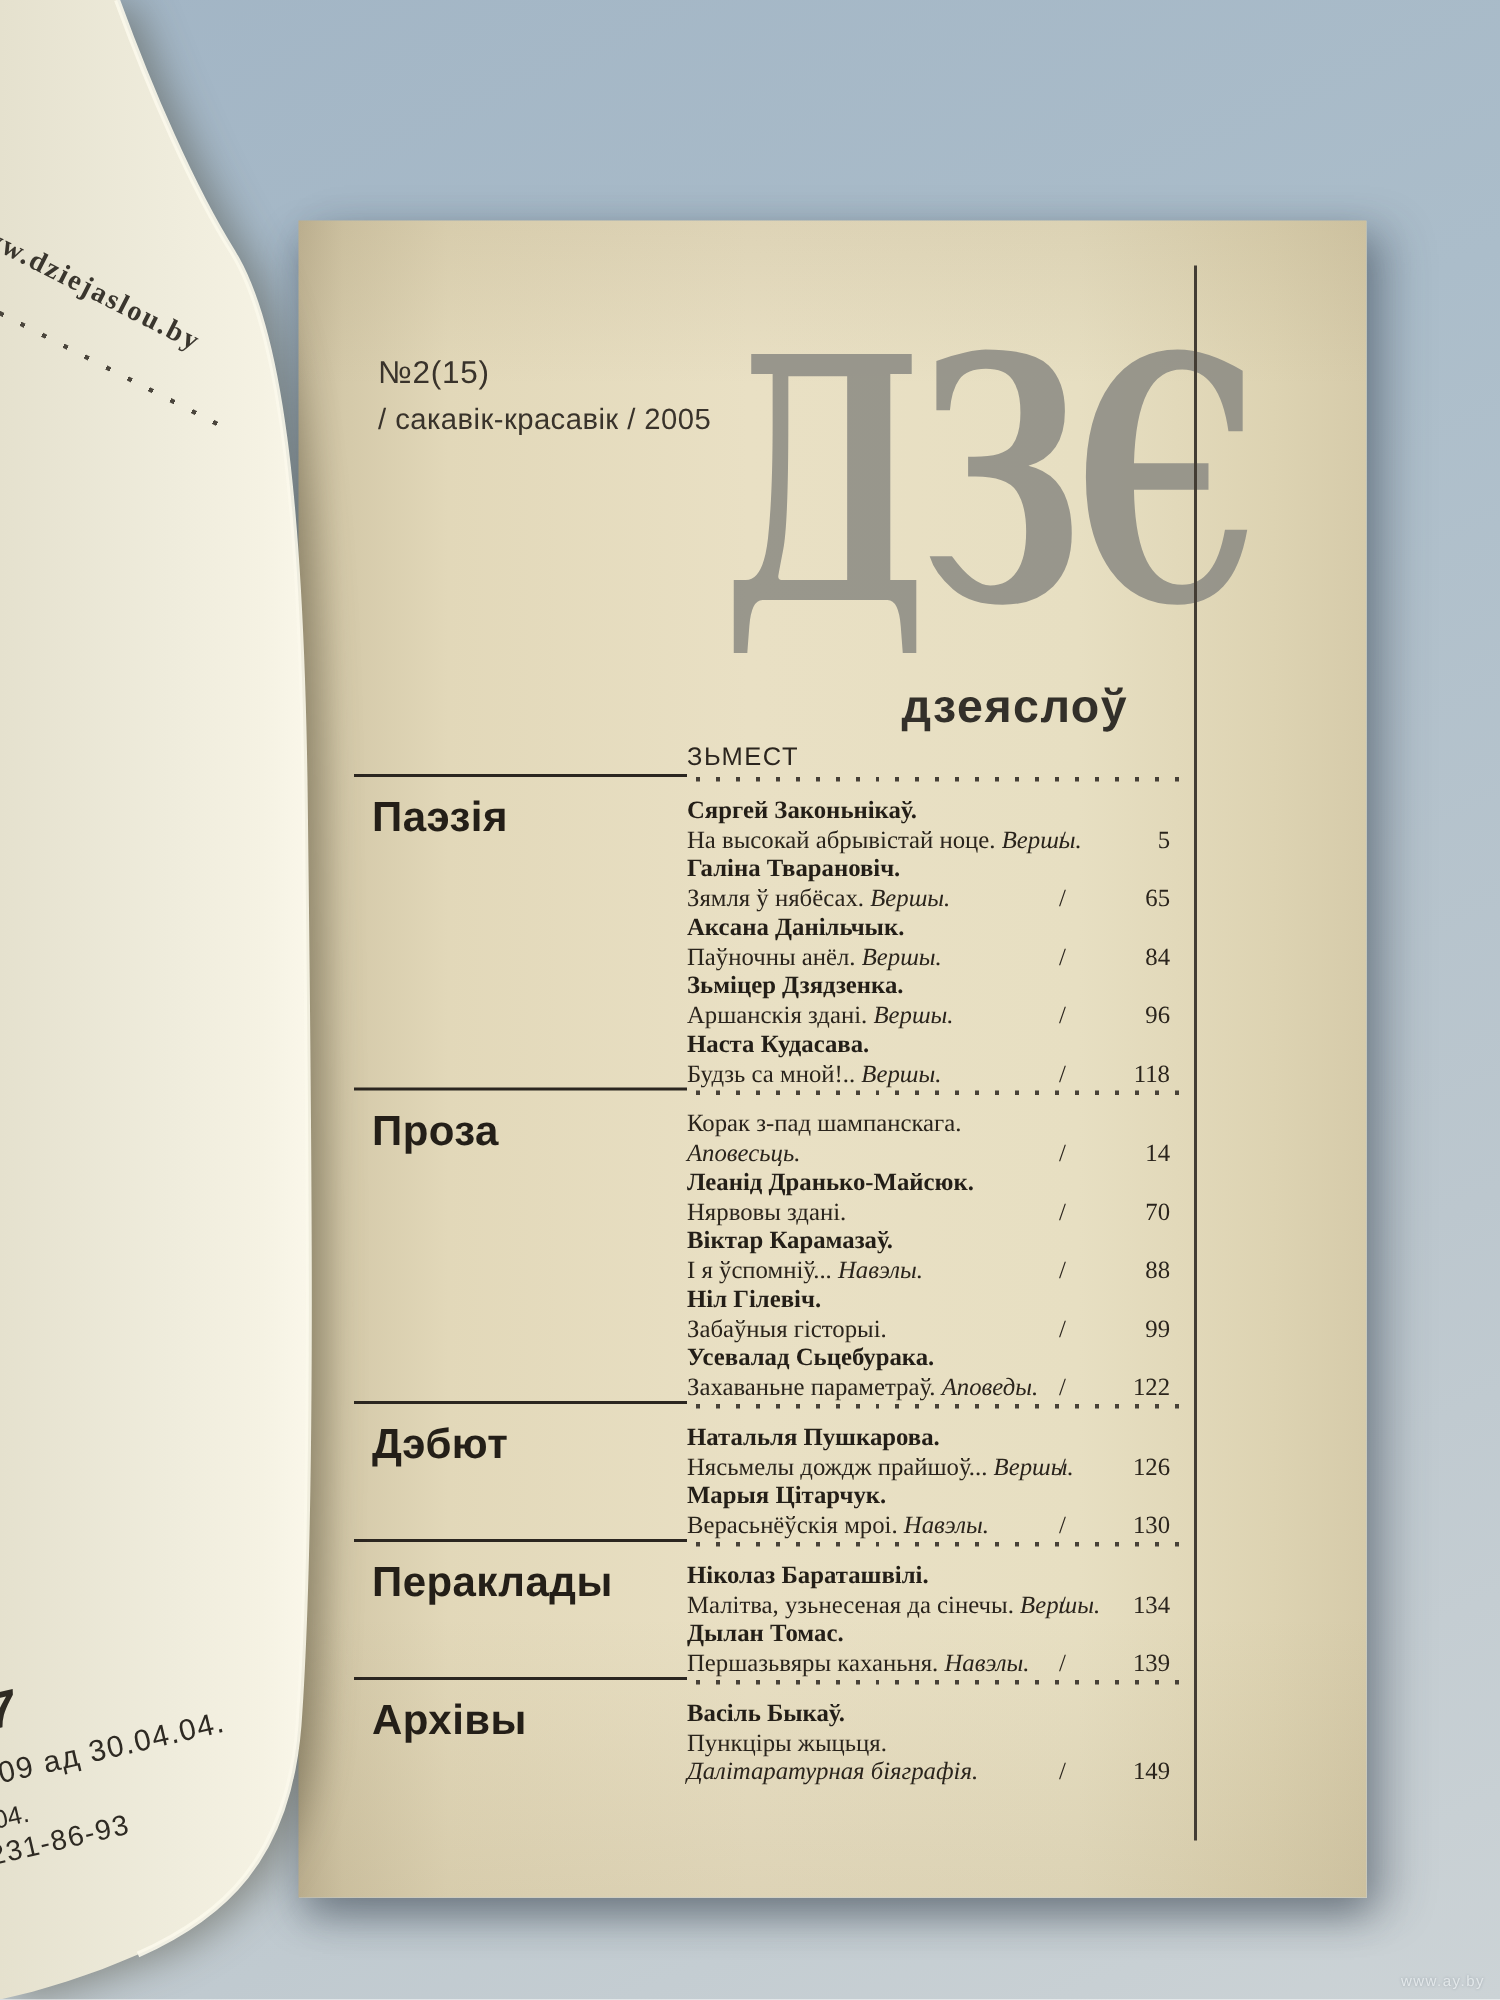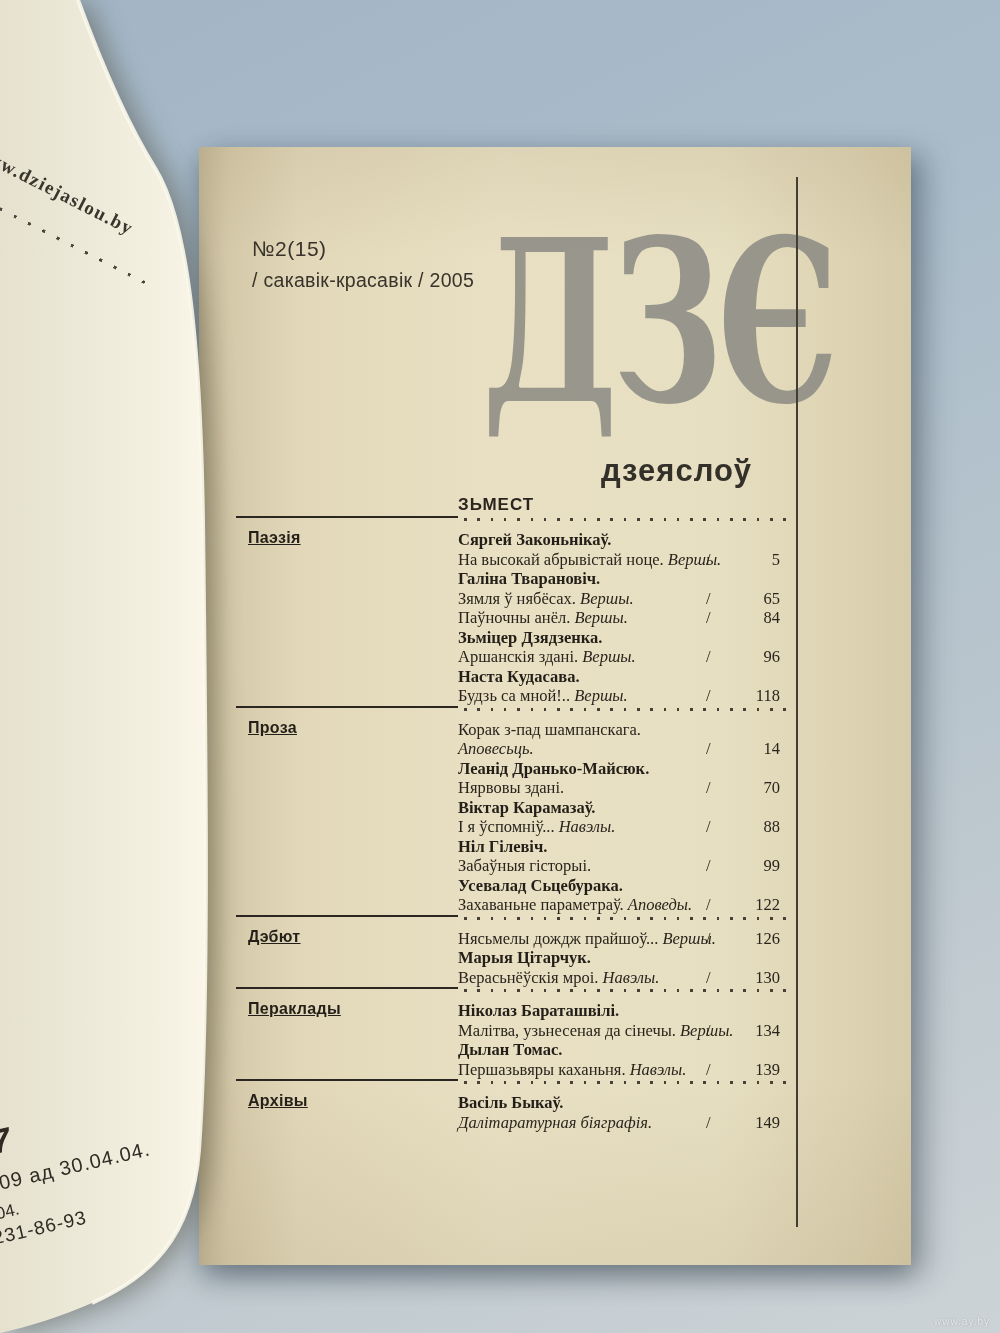--- a/index.html
+++ b/index.html
@@ -18,28 +18,28 @@
   }
   .issue-no{position:absolute;left:53px;top:90px;font-size:21px;letter-spacing:.5px;color:#39332b;}
   .issue-date{position:absolute;left:53px;top:122px;font-size:19.5px;letter-spacing:.3px;color:#39332b;text-align:center;}
   .logo-big{
     position:absolute;left:283px;top:63px;font-family:"DejaVu Serif",serif;font-weight:bold;
     font-size:225px;line-height:1;letter-spacing:-8px;color:#8e8d85;opacity:.88;
     transform:scaleX(.68);transform-origin:left top;white-space:nowrap;
   }
   .logo-word{position:absolute;left:402px;top:264px;font-size:31px;font-weight:bold;letter-spacing:1px;color:#33302a;margin-top:42px;}
   .v-rule{position:absolute;left:597px;top:30px;width:2px;height:1050px;background:#433d34;}
-  .toc-heading{position:absolute;left:259px;top:348px;font-size:17px;font-weight:bold;letter-spacing:1px;color:#2b251e;}
+  .toc-heading{position:absolute;left:259px;top:348px;font-size:17px;font-weight:normal;letter-spacing:1px;color:#2b251e;}
   .toc{position:absolute;left:37px;top:369px;width:558px;color:#2a241c;}
   .section{position:relative;}
   .sep{position:relative;height:2px;margin-bottom:12px;}
   .sep-solid{position:absolute;left:0;top:0;width:222px;height:2px;background:#2b2620;}
   .sep-dots{position:absolute;left:228px;right:2px;top:2px;height:3px;
     background:repeating-linear-gradient(90deg,#464037 0 2.6px,transparent 2.6px 13.3px);}
-  .label{position:absolute;left:12px;top:13px;font-size:16px;font-weight:bold;letter-spacing:.3px;color:#241f18;text-decoration:underline;}
+  .label{position:absolute;left:12px;top:13px;font-size:28px;font-weight:bold;letter-spacing:.3px;color:#241f18;}
   .entries{margin-left:222px;width:336px;font-family:"Liberation Serif",serif;font-size:16.5px;line-height:19.5px;}
   .author{font-weight:bold;color:#231e17;white-space:nowrap;}
   .tline{position:relative;white-space:nowrap;}
   .tline .it{font-style:italic;}
   .pg{position:absolute;right:14px;top:0;width:74px;display:flex;justify-content:space-between;}
   
   .left-page-svg{position:absolute;left:0;top:0;z-index:3;filter:drop-shadow(9px 3px 13px rgba(55,50,30,.40));}
   .dz-url{
     position:absolute;left:-20px;top:140px;z-index:4;transform:rotate(27deg);transform-origin:left top;
     font-family:"Liberation Serif",serif;font-weight:bold;font-size:19px;letter-spacing:1.5px;color:#3a362e;white-space:nowrap;
@@ -81,20 +81,21 @@
           <div class="author">Сяргей Законьнікаў.</div>
           <div class="tline"><span>На высокай абрывістай ноце. </span><span class="it">Вершы.</span><span class="pg">
               <span>/</span>
               <span>5</span>
             </span></div>
           <div class="author">Галіна Тварановіч.</div>
           <div class="tline"><span>Зямля ў нябёсах. </span><span class="it">Вершы.</span><span class="pg">
               <span>/</span>
               <span>65</span>
             </span></div>
+          <div class="author">Аксана Данільчык.</div>
           <div class="tline"><span>Паўночны анёл. </span><span class="it">Вершы.</span><span class="pg">
               <span>/</span>
               <span>84</span>
             </span></div>
           <div class="author">Зьміцер Дзядзенка.</div>
           <div class="tline"><span>Аршанскія здані. </span><span class="it">Вершы.</span><span class="pg">
               <span>/</span>
               <span>96</span>
             </span></div>
           <div class="author">Наста Кудасава.</div>
@@ -138,20 +139,21 @@
             </span></div>
         </div>
       </div>
       <div class="section">
         <div class="sep">
           <div class="sep-solid"></div>
           <div class="sep-dots"></div>
         </div>
         <div class="label">Дэбют</div>
         <div class="entries">
+          <div class="author">Натальля Пушкарова.</div>
           <div class="tline"><span>Нясьмелы дождж прайшоў... </span><span class="it">Вершы.</span><span class="pg">
               <span>/</span>
               <span>126</span>
             </span></div>
           <div class="author">Марыя Цітарчук.</div>
           <div class="tline"><span>Верасьнёўскія мроі. </span><span class="it">Навэлы.</span><span class="pg">
               <span>/</span>
               <span>130</span>
             </span></div>
         </div>
@@ -176,20 +178,21 @@
         </div>
       </div>
       <div class="section">
         <div class="sep">
           <div class="sep-solid"></div>
           <div class="sep-dots"></div>
         </div>
         <div class="label">Архівы</div>
         <div class="entries">
           <div class="author">Васіль Быкаў.</div>
+          <div class="tline"><span>Пункціры жыцьця.</span></div>
           <div class="tline"><span class="it">Далітаратурная біяграфія.</span><span class="pg">
               <span>/</span>
               <span>149</span>
             </span></div>
         </div>
       </div>
     </div>
 </div>
 
 <svg class="left-page-svg" width="240" height="1333" viewBox="0 0 240 1333">

